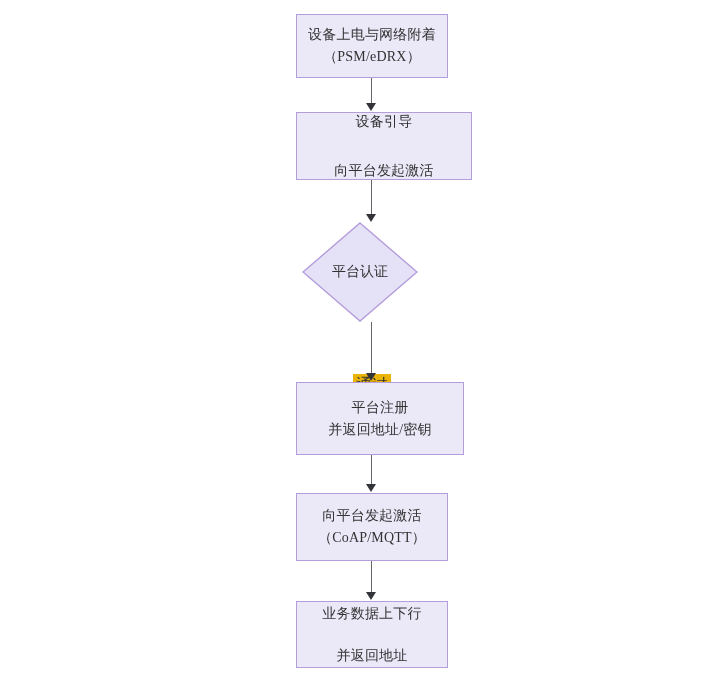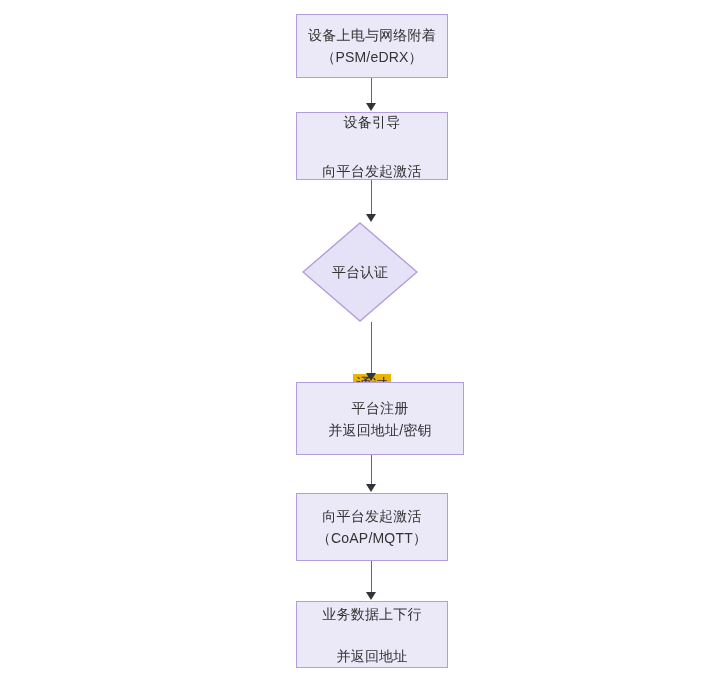--- a/index.html
+++ b/index.html
@@ -11,20 +11,21 @@
     width: 726px;
     height: 700px;
     font-family: "Liberation Sans", "DejaVu Sans", sans-serif;
     overflow: hidden;
   }
   #flowchart {
     position: relative;
     width: 726px;
     height: 700px;
     background: #ffffff;
+    font-family: Liberation Serif, serif;
   }
 
   
   .node {
     position: absolute;
     box-sizing: border-box;
     background: #ebe8f8;
     border: 1px solid #b39ddb;
     display: flex;
     flex-direction: column;
@@ -35,21 +36,21 @@
     line-height: 22px;
     text-align: center;
     letter-spacing: 0.2px;
     white-space: nowrap;
   }
   .node .line2 {
     display: block;
   }
 
   .n1 { left: 296px; top: 14px;  width: 152px; height: 64px; }
-  .n2 { left: 296px; top: 112px; width: 152px; height: 68px; gap: 27px; }
+  .n2 { left: 296px; top: 112px; width: 176px; height: 68px; gap: 27px; }
   .n4 { left: 296px; top: 382px; width: 168px; height: 73px; }
   .n5 { left: 296px; top: 493px; width: 152px; height: 68px; }
   .n6 { left: 296px; top: 601px; width: 152px; height: 67px; gap: 20px; }
 
   
   .diamond-wrap {
     position: absolute;
     left: 302px;
     top: 222px;
     width: 116px;

